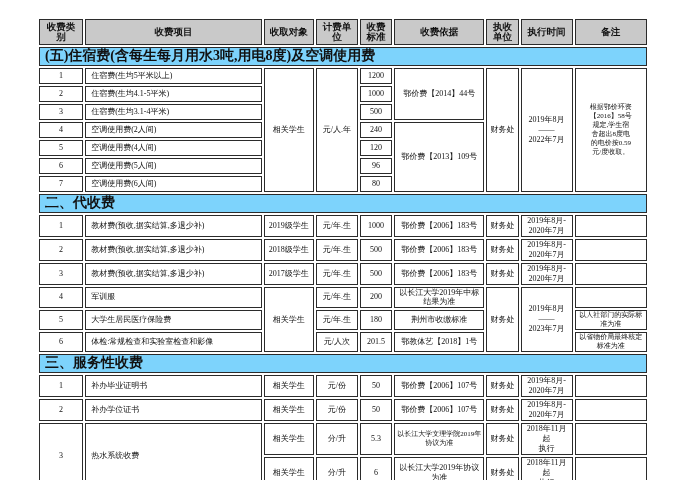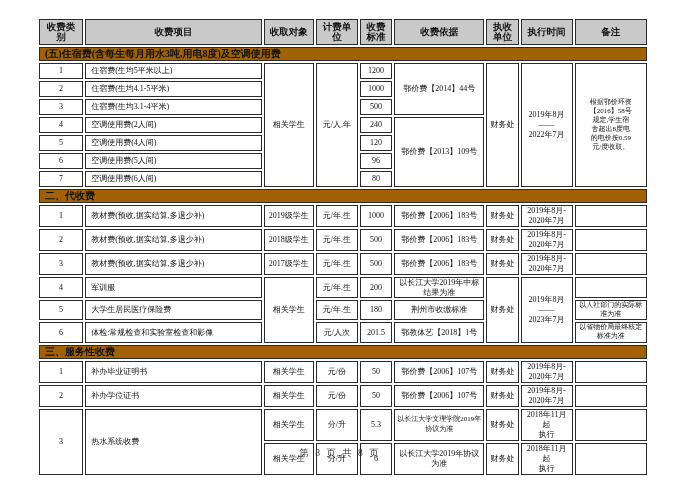--- a/index.html
+++ b/index.html
@@ -23,22 +23,22 @@
     white-space:pre-line;line-height:1.1;
   }
   tr.h-hdr th{height:26px;}
   tr.h-sec td{height:13px;}
   tr.h-s5 td{height:16px;}
   tr.h-s2a td{height:19px;}
   tr.h-s2b td{height:18px;}
   tr.h-s3a td{height:19px;}
   tr.h-s3b td{height:18px;}
   td.section{
-    background:#a16207;text-align:left;font-weight:bold;
-    font-size:10px;padding-left:5px;
+    background:#7dd3fc;text-align:left;font-weight:bold;
+    font-size:14px;padding-left:5px;
   }
   td.item{text-align:left;padding-left:5px;margin-top:42px;}
   td.pre{white-space:pre-line;line-height:1.25;text-align:center;}
   td.remark{font-size:7px;line-height:1.3;}
   td.remark-left{font-size:7px;line-height:1.3;text-align:center;padding:1px 14px;}
   .notes{position:absolute;left:40px;top:424px;font-size:8.5px;line-height:1.45;}
   .notes .lbl{display:inline-block;width:36px;vertical-align:top;}
   .notes .lines{display:inline-block;vertical-align:top;}
   .page-num{
     position:absolute;left:0;right:0;top:447px;text-align:center;
@@ -245,15 +245,14 @@
       <td>以长江大学2019年协议为准</td>
       <td>财务处</td>
       <td class="pre">2018年11月起
 执行</td>
       <td class="remark"></td>
     </tr>
   </tbody>
     </table>
 
 
-  <div class="page-num">第 8 页,共 8 页</div>
 
 </div>
 
 </body></html>

